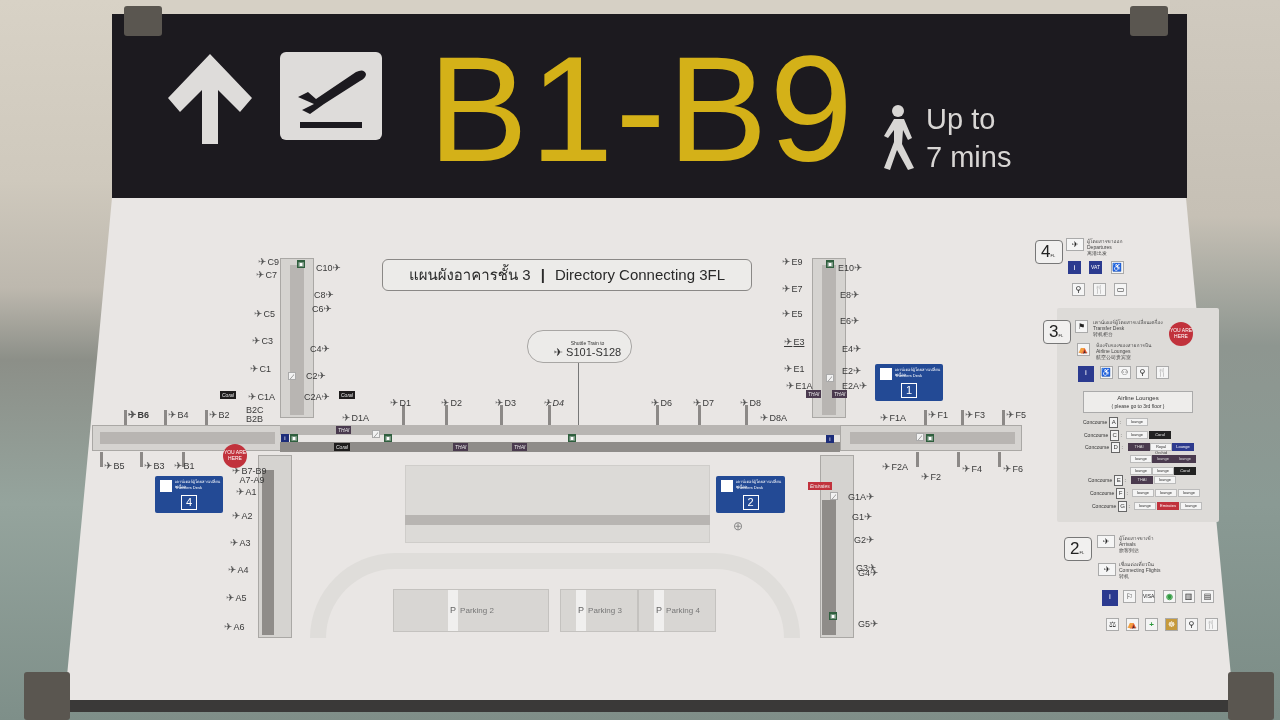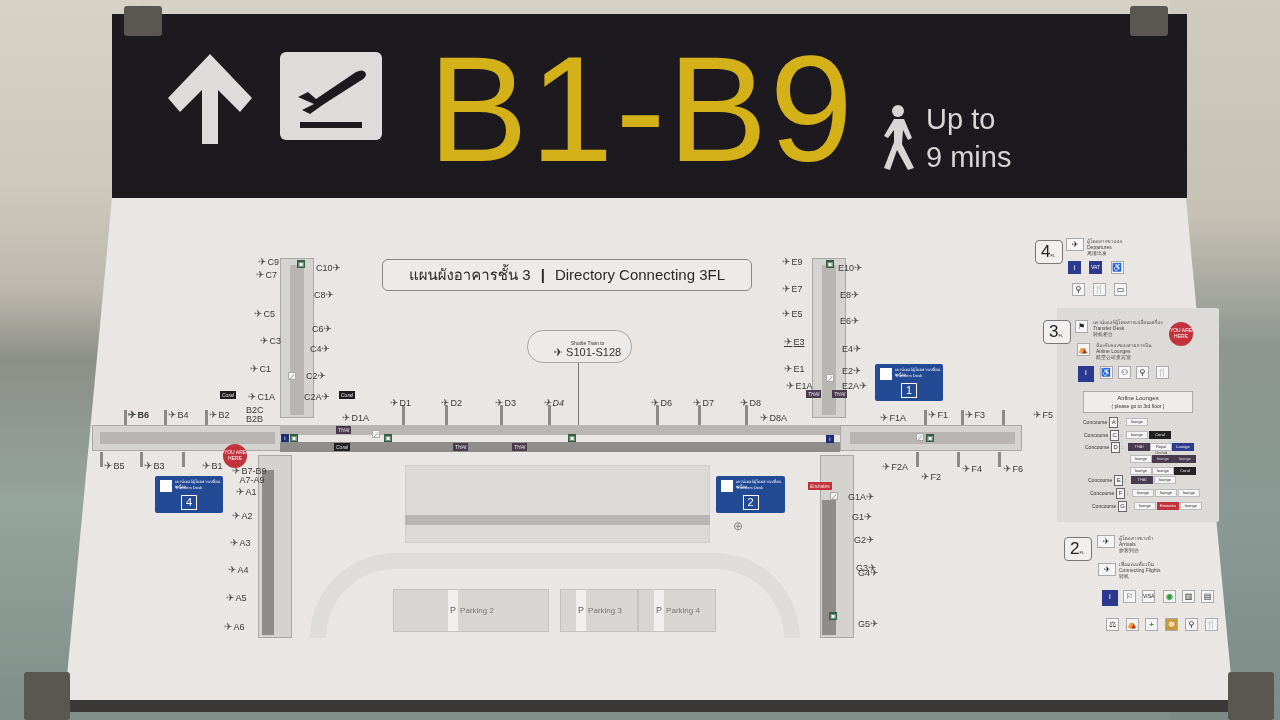--- a/index.html
+++ b/index.html
@@ -160,21 +160,21 @@
 </div>
 
 <div class="gate-range">B1-B9</div>
 
 <svg class="walker" viewBox="0 0 40 66">
   <circle cx="18" cy="7" r="6" fill="#d8d6d4"></circle>
   <path d="M14 15 L24 15 L32 34 L28 36 L23 26 L22 40 L34 64 L28 66 L17 46 L10 66 L4 64 L14 38 L14 26 L8 34 L4 32 Z" fill="#d8d6d4"></path>
 </svg>
 <div class="walk-text">
   <div>Up to</div>
-  <div>9 mins</div>
+  <div>7 mins</div>
 </div>
 
 <div class="sign-panel"></div>
 <div class="sign-bottom-bar"></div>
 <div class="bracket" style="left:24px;top:672px;width:46px;height:48px;"></div>
 <div class="bracket" style="left:1228px;top:672px;width:46px;height:48px;"></div>
 
 <div class="map-title">
   <span>แผนผังอาคารชั้น 3</span><span class="sep">|</span><span>Directory Connecting  3FL</span>
 </div>
@@ -231,35 +231,35 @@
 <div class="gate-bar" style="left:1002px;top:410px;width:3px;height:15px;"></div>
 <div class="gate-bar" style="left:916px;top:452px;width:3px;height:15px;"></div>
 <div class="gate-bar" style="left:957px;top:452px;width:3px;height:15px;"></div>
 <div class="gate-bar" style="left:998px;top:452px;width:3px;height:15px;"></div>
 
 <div class="gate" style="left:258px;top:257px;"><span class="plane">✈</span><span>C9</span></div>
 <div class="gate" style="left:316px;top:263px;"><span>C10</span><span class="plane">✈</span></div>
 <div class="gate" style="left:256px;top:270px;"><span class="plane">✈</span><span>C7</span></div>
 <div class="gate" style="left:314px;top:290px;"><span>C8</span><span class="plane">✈</span></div>
 <div class="gate" style="left:254px;top:309px;"><span class="plane">✈</span><span>C5</span></div>
-<div class="gate" style="left:312px;top:324px;text-align:right;"><span>C6</span><span class="plane">✈</span></div>
-<div class="gate" style="left:252px;top:336px;margin-left:8px;"><span class="plane">✈</span><span>C3</span></div>
+<div class="gate" style="left:312px;top:304px;text-align:right;"><span>C6</span><span class="plane">✈</span></div>
+<div class="gate" style="left:252px;top:336px;"><span class="plane">✈</span><span>C3</span></div>
 <div class="gate" style="left:310px;top:344px;"><span>C4</span><span class="plane">✈</span></div>
 <div class="gate" style="left:250px;top:364px;"><span class="plane">✈</span><span>C1</span></div>
 <div class="gate" style="left:306px;top:371px;"><span>C2</span><span class="plane">✈</span></div>
 <div class="gate" style="left:248px;top:392px;"><span class="plane">✈</span><span>C1A</span></div>
 <div class="gate" style="left:304px;top:392px;"><span>C2A</span><span class="plane">✈</span></div>
 
 <div class="gate" style="left:128px;top:410px;font-weight:bold;"><span class="plane">✈</span><span>B6</span></div>
 <div class="gate" style="left:168px;top:410px;"><span class="plane">✈</span><span>B4</span></div>
 <div class="gate" style="left:209px;top:410px;"><span class="plane">✈</span><span>B2</span></div>
 <div class="gate" style="left:246px;top:406px;line-height:9px;"><span>B2C</span><br><span>B2B</span></div>
 <div class="gate" style="left:104px;top:461px;"><span class="plane">✈</span><span>B5</span></div>
 <div class="gate" style="left:144px;top:461px;"><span class="plane">✈</span><span>B3</span></div>
-<div class="gate" style="left:202px;top:461px;"><span class="plane">✈</span><span>B1</span></div>
+<div class="gate" style="left:174px;top:461px;"><span class="plane">✈</span><span>B1</span></div>
 <div class="gate" style="left:232px;top:466px;line-height:9px;"><span class="plane">✈</span><span>B7-B9</span><br>&nbsp;&nbsp;&nbsp;<span>A7-A9</span></div>
 
 <div class="gate" style="left:236px;top:487px;"><span class="plane">✈</span><span>A1</span></div>
 <div class="gate" style="left:232px;top:511px;"><span class="plane">✈</span><span>A2</span></div>
 <div class="gate" style="left:230px;top:538px;"><span class="plane">✈</span><span>A3</span></div>
 <div class="gate" style="left:228px;top:565px;"><span class="plane">✈</span><span>A4</span></div>
 <div class="gate" style="left:226px;top:593px;"><span class="plane">✈</span><span>A5</span></div>
 <div class="gate" style="left:224px;top:622px;"><span class="plane">✈</span><span>A6</span></div>
 
 <div class="gate" style="left:342px;top:413px;"><span class="plane">✈</span><span>D1A</span></div>
@@ -281,21 +281,21 @@
 <div class="gate" style="left:784px;top:337px;text-decoration:underline;"><span class="plane">✈</span><span>E3</span></div>
 <div class="gate" style="left:842px;top:344px;"><span>E4</span><span class="plane">✈</span></div>
 <div class="gate" style="left:784px;top:364px;"><span class="plane">✈</span><span>E1</span></div>
 <div class="gate" style="left:842px;top:366px;"><span>E2</span><span class="plane">✈</span></div>
 <div class="gate" style="left:786px;top:381px;"><span class="plane">✈</span><span>E1A</span></div>
 <div class="gate" style="left:842px;top:381px;"><span>E2A</span><span class="plane">✈</span></div>
 
 <div class="gate" style="left:880px;top:413px;"><span class="plane">✈</span><span>F1A</span></div>
 <div class="gate" style="left:928px;top:410px;"><span class="plane">✈</span><span>F1</span></div>
 <div class="gate" style="left:965px;top:410px;"><span class="plane">✈</span><span>F3</span></div>
-<div class="gate" style="left:1006px;top:410px;margin-left:27px;"><span class="plane">✈</span><span>F5</span></div>
+<div class="gate" style="left:1006px;top:410px;"><span class="plane">✈</span><span>F5</span></div>
 <div class="gate" style="left:882px;top:462px;"><span class="plane">✈</span><span>F2A</span></div>
 <div class="gate" style="left:921px;top:464px;margin-top:8px;"><span class="plane">✈</span><span>F2</span></div>
 <div class="gate" style="left:962px;top:464px;"><span class="plane">✈</span><span>F4</span></div>
 <div class="gate" style="left:1003px;top:464px;"><span class="plane">✈</span><span>F6</span></div>
 
 <div class="gate" style="left:848px;top:492px;"><span>G1A</span><span class="plane">✈</span></div>
 <div class="gate" style="left:852px;top:512px;"><span>G1</span><span class="plane">✈</span></div>
 <div class="gate" style="left:854px;top:535px;"><span>G2</span><span class="plane">✈</span></div>
 <div class="gate" style="left:856px;top:563px;"><span>G3</span><span class="plane">✈</span></div>
 <div class="gate" style="left:858px;top:568px;"><span>G4</span><span class="plane">✈</span></div>

